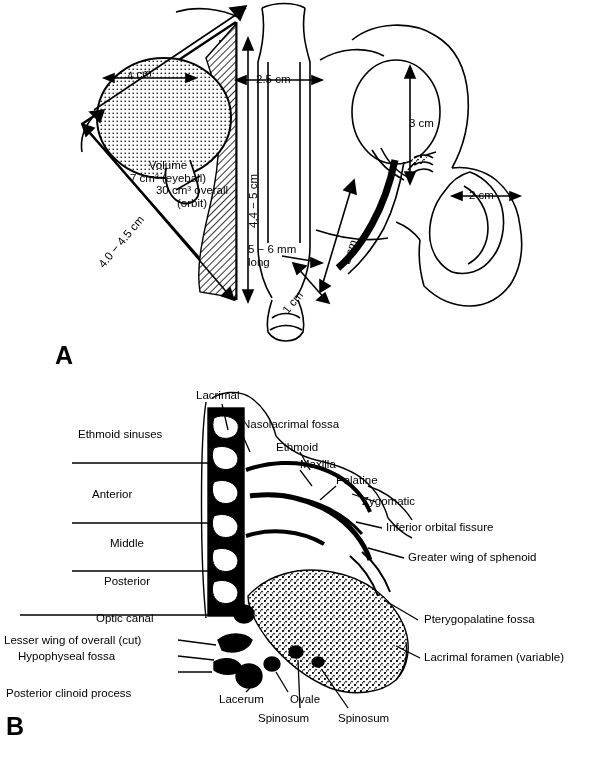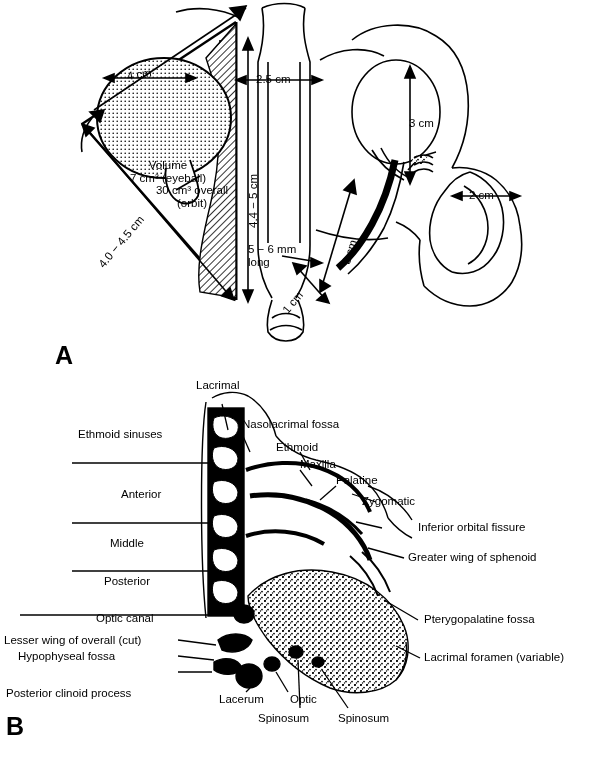--- a/index.html
+++ b/index.html
@@ -287,38 +287,38 @@
 
   <div class="lbl rot-m70" style="left:340px; top:262px;">3 cm</div>
 
   <div class="lbl" style="left:409px; top:117px;">3 cm</div>
 
   <div class="lbl" style="left:469px; top:189px;">2 cm</div>
 
   <div class="panel-letter" style="left:6px; top:712px;">B</div>
 
   <div class="lbl" style="left:78px; top:428px;">Ethmoid sinuses</div>
-  <div class="lbl" style="left:121px; top:488px;">Anterior</div>
+  <div class="lbl" style="left:92px; top:488px;">Anterior</div>
   <div class="lbl" style="left:110px; top:537px;">Middle</div>
   <div class="lbl" style="left:104px; top:575px;">Posterior</div>
   <div class="lbl" style="left:96px; top:612px;">Optic canal</div>
   <div class="lbl" style="left:4px; top:634px;">Lesser wing of overall (cut)</div>
   <div class="lbl" style="left:18px; top:650px;">Hypophyseal fossa</div>
   <div class="lbl" style="left:6px; top:671px;margin-top:16px;">Posterior clinoid process</div>
 
-  <div class="lbl" style="left:196px; top:379px;">Lacrimal</div>
+  <div class="lbl" style="left:196px; top:389px;">Lacrimal</div>
   <div class="lbl" style="left:242px; top:418px;">Nasolacrimal fossa</div>
   <div class="lbl" style="left:276px; top:441px;">Ethmoid</div>
   <div class="lbl" style="left:300px; top:458px;">Maxilla</div>
   <div class="lbl" style="left:336px; top:474px;">Palatine</div>
 
   <div class="lbl" style="left:362px; top:495px;">Zygomatic</div>
-  <div class="lbl" style="left:386px; top:521px;margin-left:32px;">Inferior orbital fissure</div>
+  <div class="lbl" style="left:386px; top:521px;">Inferior orbital fissure</div>
   <div class="lbl" style="left:408px; top:551px;">Greater wing of sphenoid</div>
   <div class="lbl" style="left:424px; top:613px;">Pterygopalatine fossa</div>
   <div class="lbl" style="left:424px; top:651px;">Lacrimal foramen (variable)</div>
 
   <div class="lbl" style="left:219px; top:693px;">Lacerum</div>
-  <div class="lbl" style="left:290px; top:693px;">Optic</div>
+  <div class="lbl" style="left:290px; top:693px;">Ovale</div>
   <div class="lbl" style="left:258px; top:712px;">Spinosum</div>
   <div class="lbl" style="left:338px; top:712px;">Spinosum</div>
 
 </div>
 
 </body></html>

